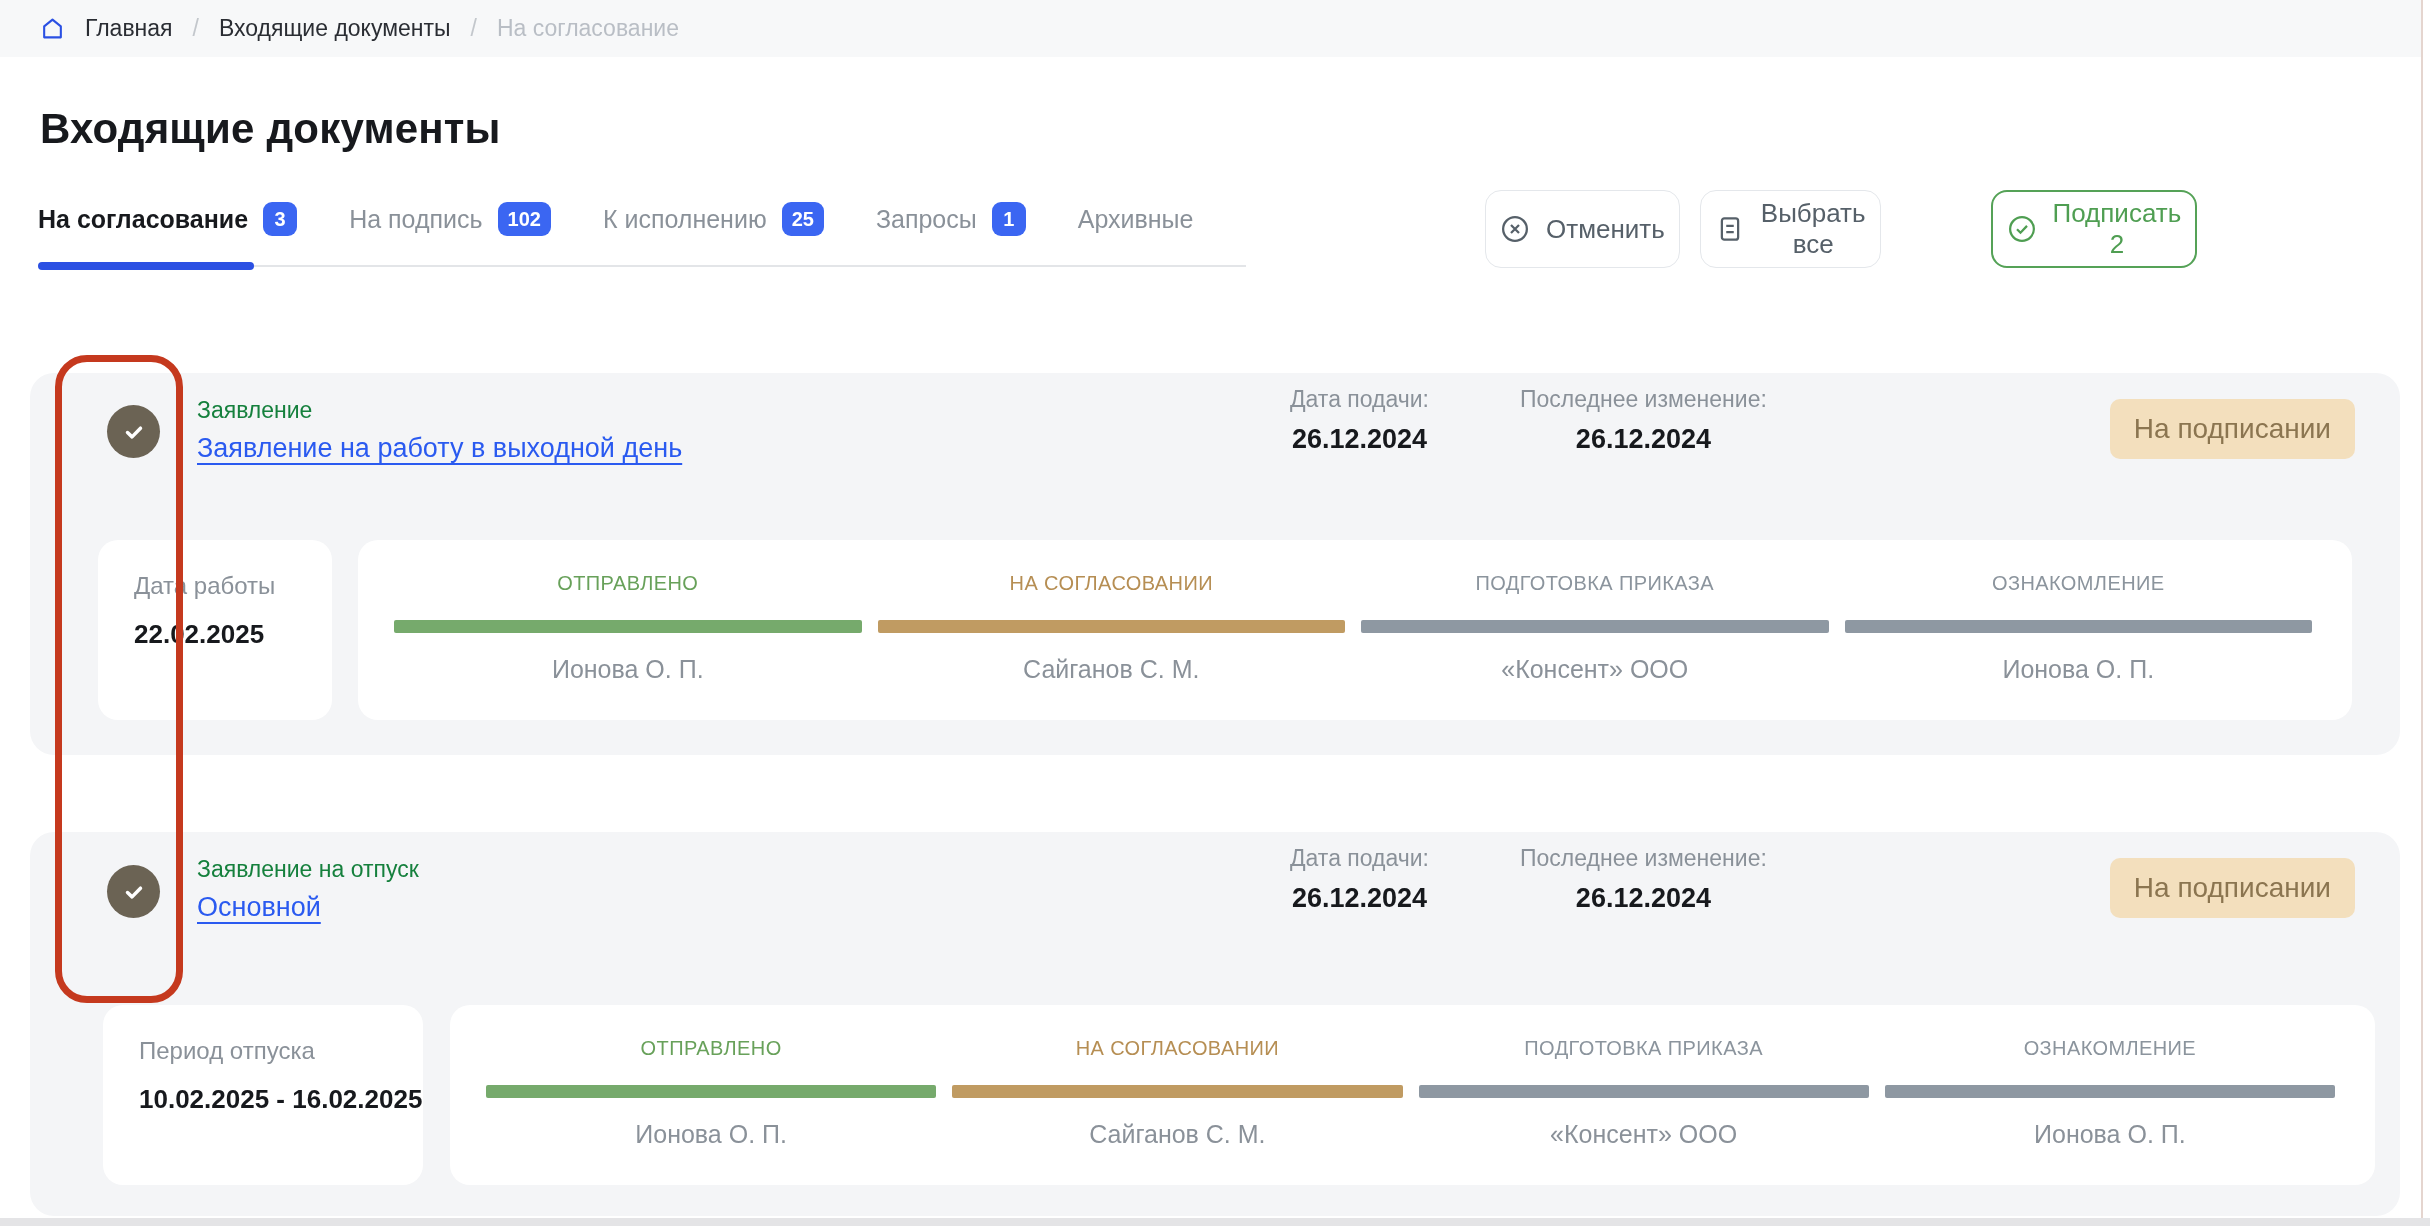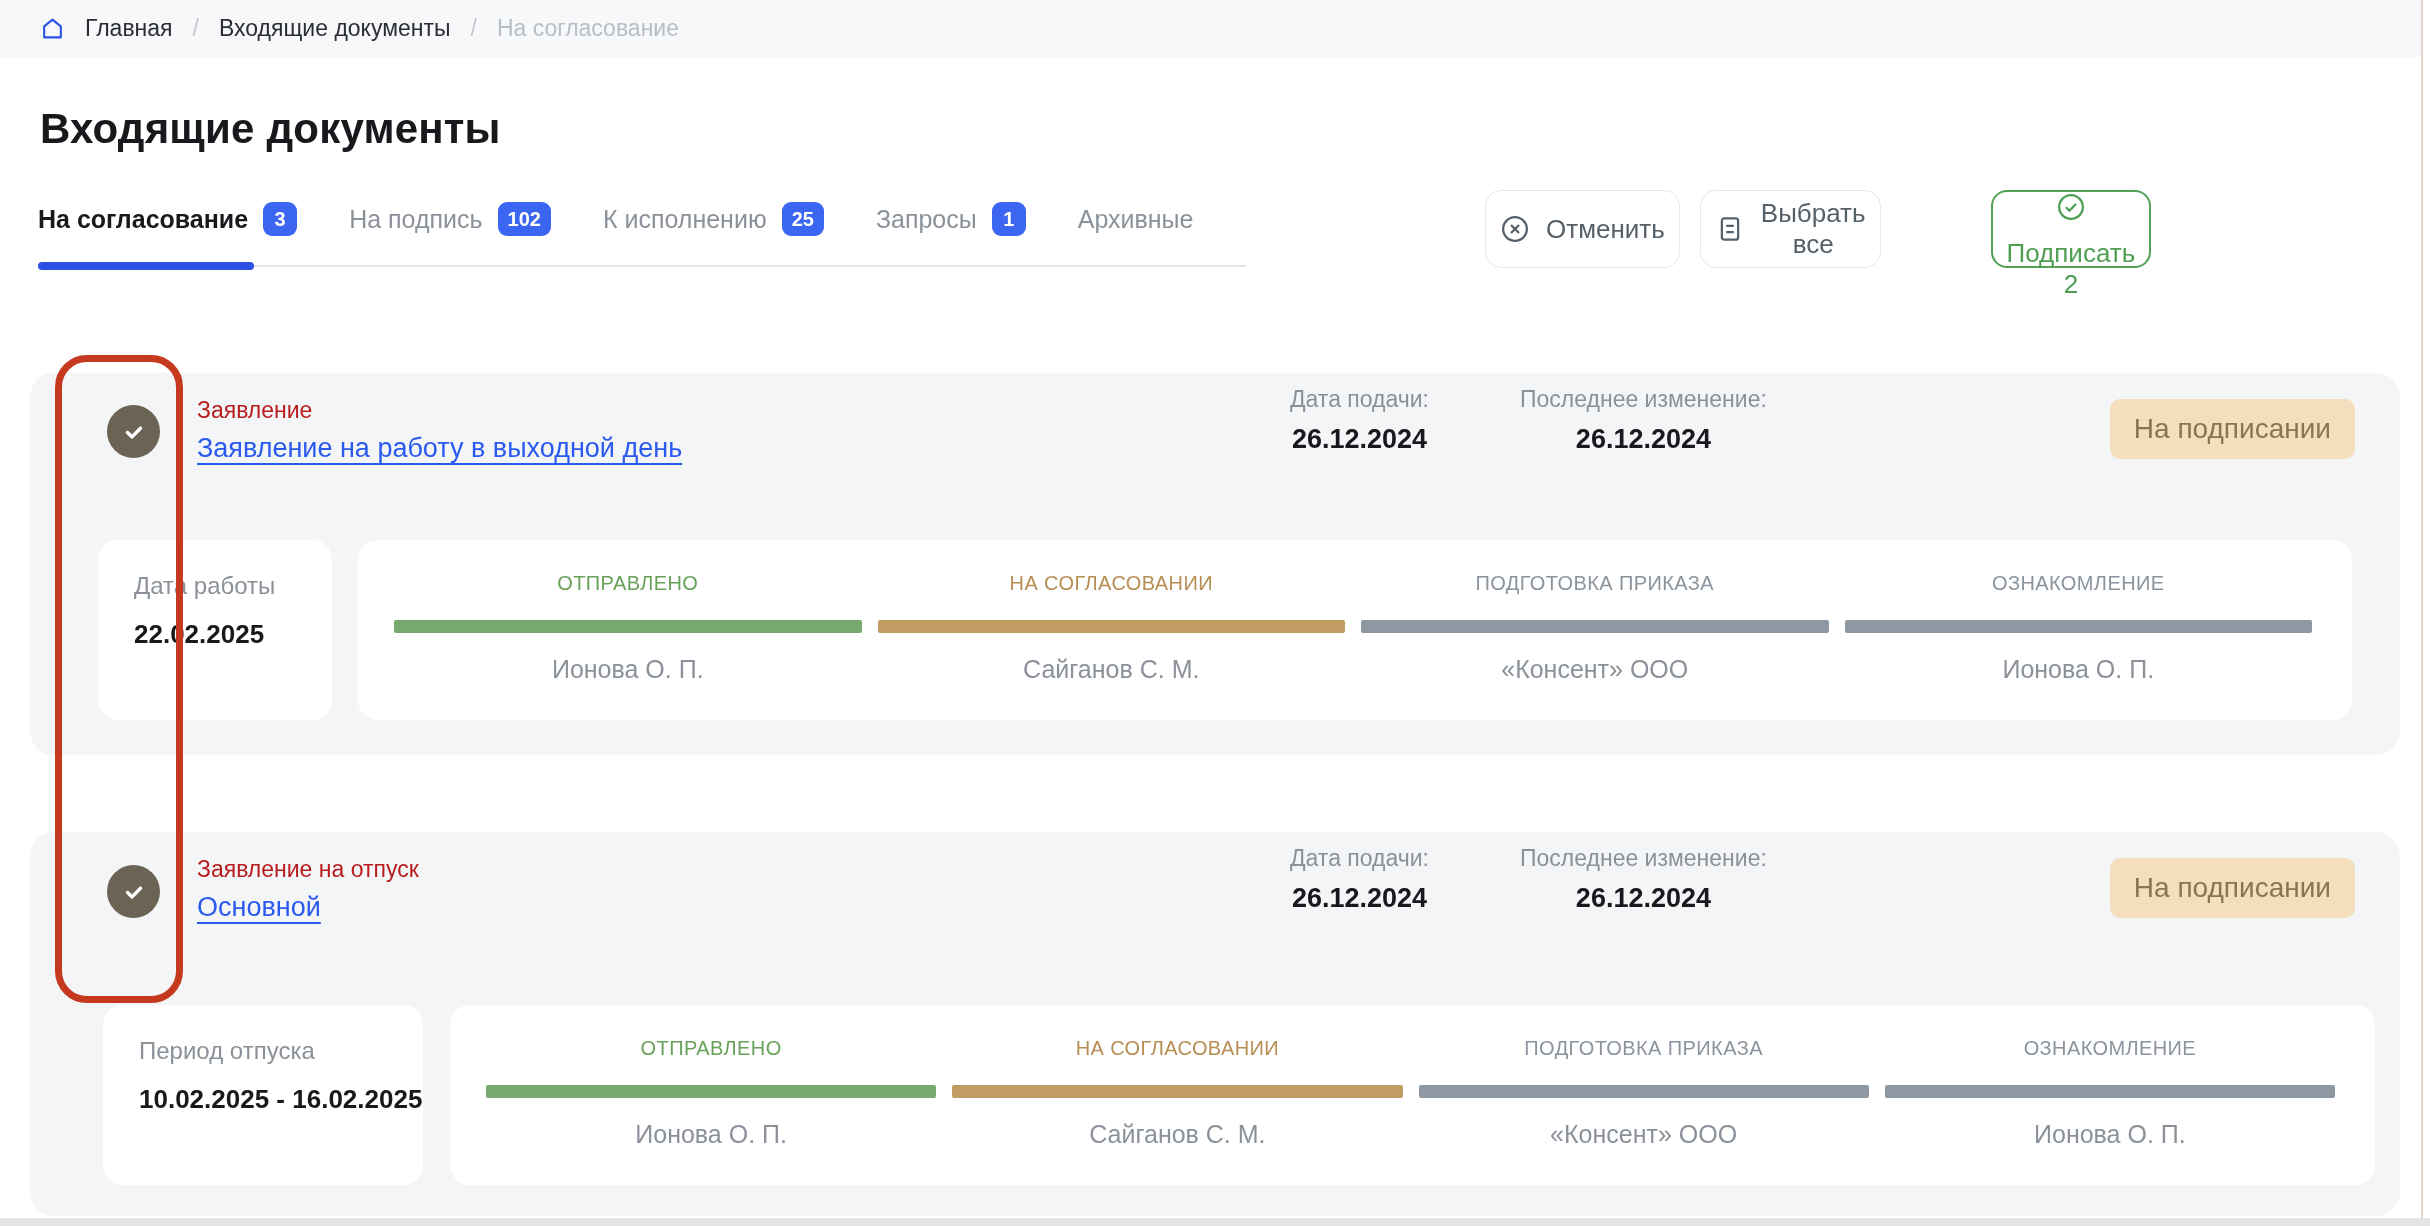--- a/index.html
+++ b/index.html
@@ -30,35 +30,35 @@
   .tab-underline-track .gray-line { position:absolute; left:0; top:3px; width:100%; height:2px; background:#e3e5e8; }
   .tab-underline-track .active-line { position:absolute; left:0; top:0; width:216px; height:8px;
     background:#2b50e3; border-radius:4px; }
 
   
   .actions { position:absolute; left:1485px; top:190px; display:flex; align-items:center; gap:20px; }
   .btn { height:78px; display:flex; align-items:center; gap:16px; padding:0 14px;
     background:#ffffff; border:1.5px solid #e4e7eb; border-radius:16px; font-size:26px;
     color:#566069; cursor:pointer; }
   .btn svg { display:block; }
-  .btn-sign { margin-left:90px; border:2px solid #55a257; color:#4f9e52;flex-direction:column; }
+  .btn-sign { margin-left:90px; border:2px solid #55a257; color:#4f9e52; }
 
   
   .card { position:absolute; left:30px; width:2370px; background:#f4f5f7; border-radius:24px; }
   .card-1 { top:373px; height:382px; }
   .card-2 { top:832px; height:384px; }
 
   .doc-check { position:absolute; left:77px; width:53px; height:53px; border-radius:50%;
     background:#6b6354; display:flex; align-items:center; justify-content:center; cursor:pointer; }
   .card-1 .doc-check { top:32px; }
   .card-2 .doc-check { top:33px; }
   .doc-check svg { display:block; }
 
   .doc-info { position:absolute; left:167px; top:24px; }
-  .doc-type { font-size:23px; color:#b91c1c; }
+  .doc-type { font-size:23px; color:#15803d; }
   .doc-link { display:inline-block; margin-top:9px; font-size:27px; color:#2a5af0;
     text-decoration:underline; text-underline-offset:6px; cursor:pointer; }
 
   .date-block { position:absolute; top:13px;text-align:center; }
   .date-block.submit { left:1260px; }
   .date-block.modified { left:1490px; }
   .date-label { font-size:23px; color:#8a9199; }
   .date-value { margin-top:11px; font-size:27px; font-weight:700; color:#17191d; }
 
   .status-badge { position:absolute; right:45px; top:26px; background:#f3dfbd; color:#8b7550;

